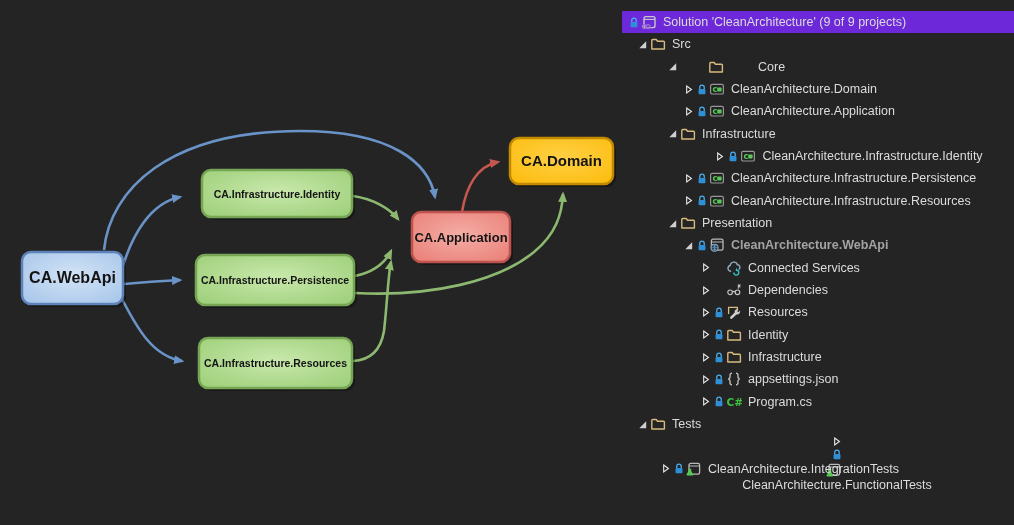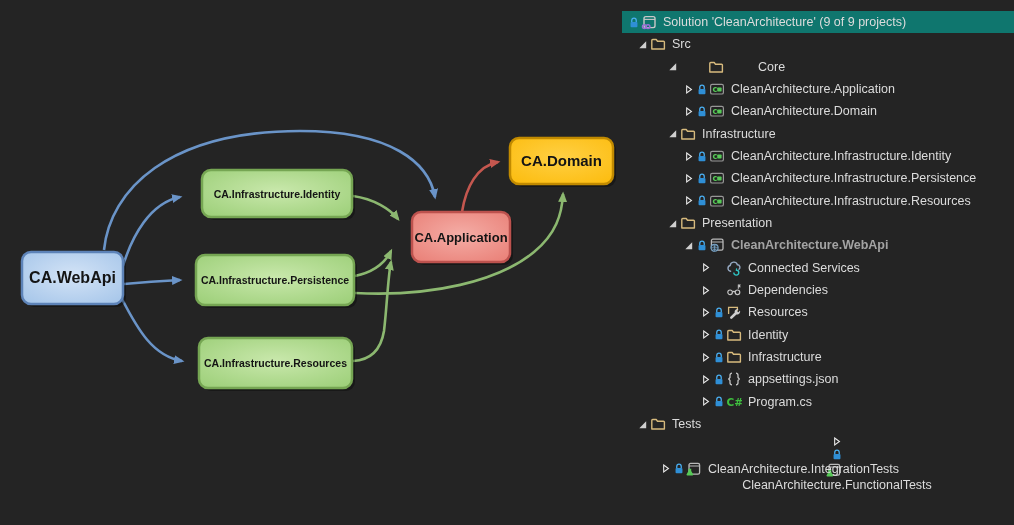--- a/index.html
+++ b/index.html
@@ -8,21 +8,21 @@
     background:#242424;
     font-family:"Liberation Sans", sans-serif;
   }
   #diagram{position:absolute;left:0;top:0;}
   #diagram text{font-family:"Liberation Sans", sans-serif;font-weight:bold;fill:#141414;}
   #explorer{
     position:absolute;left:622px;top:0;width:392px;height:525px;
     padding-top:11px;box-sizing:border-box;
   }
   .xrow{display:flex;align-items:center;height:22.33px;white-space:nowrap;}
-  .xrow.selected{background:#0f766e;}
+  .xrow.selected{background:#6d28d9;}
   .exp{flex:0 0 13px;width:13px;height:12px;display:flex;align-items:center;}
   .lockslot{flex:0 0 13px;width:13px;height:14px;display:flex;align-items:center;}
   .ticon{flex:0 0 17px;width:17px;height:16px;margin-right:5px;display:flex;align-items:center;}
   .tlabel{font-size:12.5px;color:#dcdcdc;}
   .tlabel.bold{font-weight:bold;color:#a3a3a3;}
   #symdefs{position:absolute;width:0;height:0;overflow:hidden;}
 </style>
 </head>
 <body>
 
@@ -222,267 +222,267 @@
       <span class="lockslot">
         <svg width="12" height="13" viewBox="0 0 16 16">
           <use href="#icon-lock"></use>
         </svg>
       </span>
       <span class="ticon">
         <svg width="16" height="16" viewBox="0 0 16 16">
           <use href="#icon-csproj"></use>
         </svg>
       </span>
+      <span class="tlabel">CleanArchitecture.Domain</span>
+    </div>
+    <div class="xrow" style="padding-left: 61px;">
+      <span class="exp">
+        <svg width="11" height="11" viewBox="0 0 12 12">
+          <use href="#tri-closed"></use>
+        </svg>
+      </span>
+      <span class="lockslot">
+        <svg width="12" height="13" viewBox="0 0 16 16">
+          <use href="#icon-lock"></use>
+        </svg>
+      </span>
+      <span class="ticon">
+        <svg width="16" height="16" viewBox="0 0 16 16">
+          <use href="#icon-csproj"></use>
+        </svg>
+      </span>
       <span class="tlabel">CleanArchitecture.Application</span>
     </div>
+    <div class="xrow" style="padding-left: 45px;">
+      <span class="exp">
+        <svg width="11" height="11" viewBox="0 0 12 12">
+          <use href="#tri-open"></use>
+        </svg>
+      </span>
+      <span class="ticon">
+        <svg width="16" height="16" viewBox="0 0 16 16">
+          <use href="#icon-folder"></use>
+        </svg>
+      </span>
+      <span class="tlabel">Infrastructure</span>
+    </div>
+    <div class="xrow" style="padding-left: 61px; justify-content: center;">
+      <span class="exp">
+        <svg width="11" height="11" viewBox="0 0 12 12">
+          <use href="#tri-closed"></use>
+        </svg>
+      </span>
+      <span class="lockslot">
+        <svg width="12" height="13" viewBox="0 0 16 16">
+          <use href="#icon-lock"></use>
+        </svg>
+      </span>
+      <span class="ticon">
+        <svg width="16" height="16" viewBox="0 0 16 16">
+          <use href="#icon-csproj"></use>
+        </svg>
+      </span>
+      <span class="tlabel">CleanArchitecture.Infrastructure.Identity</span>
+    </div>
     <div class="xrow" style="padding-left: 61px;">
       <span class="exp">
         <svg width="11" height="11" viewBox="0 0 12 12">
           <use href="#tri-closed"></use>
         </svg>
       </span>
       <span class="lockslot">
         <svg width="12" height="13" viewBox="0 0 16 16">
           <use href="#icon-lock"></use>
         </svg>
       </span>
       <span class="ticon">
         <svg width="16" height="16" viewBox="0 0 16 16">
           <use href="#icon-csproj"></use>
         </svg>
       </span>
-      <span class="tlabel">CleanArchitecture.Domain</span>
+      <span class="tlabel">CleanArchitecture.Infrastructure.Persistence</span>
+    </div>
+    <div class="xrow" style="padding-left: 61px;">
+      <span class="exp">
+        <svg width="11" height="11" viewBox="0 0 12 12">
+          <use href="#tri-closed"></use>
+        </svg>
+      </span>
+      <span class="lockslot">
+        <svg width="12" height="13" viewBox="0 0 16 16">
+          <use href="#icon-lock"></use>
+        </svg>
+      </span>
+      <span class="ticon">
+        <svg width="16" height="16" viewBox="0 0 16 16">
+          <use href="#icon-csproj"></use>
+        </svg>
+      </span>
+      <span class="tlabel">CleanArchitecture.Infrastructure.Resources</span>
     </div>
     <div class="xrow" style="padding-left: 45px;">
       <span class="exp">
         <svg width="11" height="11" viewBox="0 0 12 12">
           <use href="#tri-open"></use>
         </svg>
       </span>
       <span class="ticon">
         <svg width="16" height="16" viewBox="0 0 16 16">
           <use href="#icon-folder"></use>
         </svg>
       </span>
+      <span class="tlabel">Presentation</span>
+    </div>
+    <div class="xrow" style="padding-left: 61px;">
+      <span class="exp">
+        <svg width="11" height="11" viewBox="0 0 12 12">
+          <use href="#tri-open"></use>
+        </svg>
+      </span>
+      <span class="lockslot">
+        <svg width="12" height="13" viewBox="0 0 16 16">
+          <use href="#icon-lock"></use>
+        </svg>
+      </span>
+      <span class="ticon">
+        <svg width="16" height="16" viewBox="0 0 16 16">
+          <use href="#icon-webproj"></use>
+        </svg>
+      </span>
+      <span class="tlabel bold">CleanArchitecture.WebApi</span>
+    </div>
+    <div class="xrow" style="padding-left: 78px;">
+      <span class="exp">
+        <svg width="11" height="11" viewBox="0 0 12 12">
+          <use href="#tri-closed"></use>
+        </svg>
+      </span>
+      <span class="lockslot"></span>
+      <span class="ticon">
+        <svg width="16" height="16" viewBox="0 0 16 16">
+          <use href="#icon-cloud"></use>
+        </svg>
+      </span>
+      <span class="tlabel">Connected Services</span>
+    </div>
+    <div class="xrow" style="padding-left: 78px;">
+      <span class="exp">
+        <svg width="11" height="11" viewBox="0 0 12 12">
+          <use href="#tri-closed"></use>
+        </svg>
+      </span>
+      <span class="lockslot"></span>
+      <span class="ticon">
+        <svg width="16" height="16" viewBox="0 0 16 16">
+          <use href="#icon-deps"></use>
+        </svg>
+      </span>
+      <span class="tlabel">Dependencies</span>
+    </div>
+    <div class="xrow" style="padding-left: 78px;">
+      <span class="exp">
+        <svg width="11" height="11" viewBox="0 0 12 12">
+          <use href="#tri-closed"></use>
+        </svg>
+      </span>
+      <span class="lockslot">
+        <svg width="12" height="13" viewBox="0 0 16 16">
+          <use href="#icon-lock"></use>
+        </svg>
+      </span>
+      <span class="ticon">
+        <svg width="16" height="16" viewBox="0 0 16 16">
+          <use href="#icon-props"></use>
+        </svg>
+      </span>
+      <span class="tlabel">Resources</span>
+    </div>
+    <div class="xrow" style="padding-left: 78px;">
+      <span class="exp">
+        <svg width="11" height="11" viewBox="0 0 12 12">
+          <use href="#tri-closed"></use>
+        </svg>
+      </span>
+      <span class="lockslot">
+        <svg width="12" height="13" viewBox="0 0 16 16">
+          <use href="#icon-lock"></use>
+        </svg>
+      </span>
+      <span class="ticon">
+        <svg width="16" height="16" viewBox="0 0 16 16">
+          <use href="#icon-folder"></use>
+        </svg>
+      </span>
+      <span class="tlabel">Identity</span>
+    </div>
+    <div class="xrow" style="padding-left: 78px;">
+      <span class="exp">
+        <svg width="11" height="11" viewBox="0 0 12 12">
+          <use href="#tri-closed"></use>
+        </svg>
+      </span>
+      <span class="lockslot">
+        <svg width="12" height="13" viewBox="0 0 16 16">
+          <use href="#icon-lock"></use>
+        </svg>
+      </span>
+      <span class="ticon">
+        <svg width="16" height="16" viewBox="0 0 16 16">
+          <use href="#icon-folder"></use>
+        </svg>
+      </span>
       <span class="tlabel">Infrastructure</span>
     </div>
-    <div class="xrow" style="padding-left: 61px;">
-      <span class="exp">
-        <svg width="11" height="11" viewBox="0 0 12 12">
-          <use href="#tri-closed"></use>
-        </svg>
-      </span>
-      <span class="lockslot">
-        <svg width="12" height="13" viewBox="0 0 16 16">
-          <use href="#icon-lock"></use>
-        </svg>
-      </span>
-      <span class="ticon">
-        <svg width="16" height="16" viewBox="0 0 16 16">
-          <use href="#icon-csproj"></use>
-        </svg>
-      </span>
-      <span class="tlabel">CleanArchitecture.Infrastructure.Identity</span>
-    </div>
-    <div class="xrow" style="padding-left: 61px;">
-      <span class="exp">
-        <svg width="11" height="11" viewBox="0 0 12 12">
-          <use href="#tri-closed"></use>
-        </svg>
-      </span>
-      <span class="lockslot">
-        <svg width="12" height="13" viewBox="0 0 16 16">
-          <use href="#icon-lock"></use>
-        </svg>
-      </span>
-      <span class="ticon">
-        <svg width="16" height="16" viewBox="0 0 16 16">
-          <use href="#icon-csproj"></use>
-        </svg>
-      </span>
-      <span class="tlabel">CleanArchitecture.Infrastructure.Persistence</span>
-    </div>
-    <div class="xrow" style="padding-left: 61px;">
-      <span class="exp">
-        <svg width="11" height="11" viewBox="0 0 12 12">
-          <use href="#tri-closed"></use>
-        </svg>
-      </span>
-      <span class="lockslot">
-        <svg width="12" height="13" viewBox="0 0 16 16">
-          <use href="#icon-lock"></use>
-        </svg>
-      </span>
-      <span class="ticon">
-        <svg width="16" height="16" viewBox="0 0 16 16">
-          <use href="#icon-csproj"></use>
-        </svg>
-      </span>
-      <span class="tlabel">CleanArchitecture.Infrastructure.Resources</span>
-    </div>
-    <div class="xrow" style="padding-left: 45px;">
+    <div class="xrow" style="padding-left: 78px;">
+      <span class="exp">
+        <svg width="11" height="11" viewBox="0 0 12 12">
+          <use href="#tri-closed"></use>
+        </svg>
+      </span>
+      <span class="lockslot">
+        <svg width="12" height="13" viewBox="0 0 16 16">
+          <use href="#icon-lock"></use>
+        </svg>
+      </span>
+      <span class="ticon">
+        <svg width="16" height="16" viewBox="0 0 16 16">
+          <use href="#icon-json"></use>
+        </svg>
+      </span>
+      <span class="tlabel">appsettings.json</span>
+    </div>
+    <div class="xrow" style="padding-left: 78px;">
+      <span class="exp">
+        <svg width="11" height="11" viewBox="0 0 12 12">
+          <use href="#tri-closed"></use>
+        </svg>
+      </span>
+      <span class="lockslot">
+        <svg width="12" height="13" viewBox="0 0 16 16">
+          <use href="#icon-lock"></use>
+        </svg>
+      </span>
+      <span class="ticon">
+        <svg width="16" height="16" viewBox="0 0 16 16">
+          <use href="#icon-cs"></use>
+        </svg>
+      </span>
+      <span class="tlabel">Program.cs</span>
+    </div>
+    <div class="xrow" style="padding-left: 15px;">
       <span class="exp">
         <svg width="11" height="11" viewBox="0 0 12 12">
           <use href="#tri-open"></use>
         </svg>
       </span>
       <span class="ticon">
         <svg width="16" height="16" viewBox="0 0 16 16">
           <use href="#icon-folder"></use>
         </svg>
       </span>
-      <span class="tlabel">Presentation</span>
-    </div>
-    <div class="xrow" style="padding-left: 61px;">
-      <span class="exp">
-        <svg width="11" height="11" viewBox="0 0 12 12">
-          <use href="#tri-open"></use>
-        </svg>
-      </span>
-      <span class="lockslot">
-        <svg width="12" height="13" viewBox="0 0 16 16">
-          <use href="#icon-lock"></use>
-        </svg>
-      </span>
-      <span class="ticon">
-        <svg width="16" height="16" viewBox="0 0 16 16">
-          <use href="#icon-webproj"></use>
-        </svg>
-      </span>
-      <span class="tlabel bold">CleanArchitecture.WebApi</span>
-    </div>
-    <div class="xrow" style="padding-left: 78px;">
-      <span class="exp">
-        <svg width="11" height="11" viewBox="0 0 12 12">
-          <use href="#tri-closed"></use>
-        </svg>
-      </span>
-      <span class="lockslot"></span>
-      <span class="ticon">
-        <svg width="16" height="16" viewBox="0 0 16 16">
-          <use href="#icon-cloud"></use>
-        </svg>
-      </span>
-      <span class="tlabel">Connected Services</span>
-    </div>
-    <div class="xrow" style="padding-left: 78px;">
-      <span class="exp">
-        <svg width="11" height="11" viewBox="0 0 12 12">
-          <use href="#tri-closed"></use>
-        </svg>
-      </span>
-      <span class="lockslot"></span>
-      <span class="ticon">
-        <svg width="16" height="16" viewBox="0 0 16 16">
-          <use href="#icon-deps"></use>
-        </svg>
-      </span>
-      <span class="tlabel">Dependencies</span>
-    </div>
-    <div class="xrow" style="padding-left: 78px;">
-      <span class="exp">
-        <svg width="11" height="11" viewBox="0 0 12 12">
-          <use href="#tri-closed"></use>
-        </svg>
-      </span>
-      <span class="lockslot">
-        <svg width="12" height="13" viewBox="0 0 16 16">
-          <use href="#icon-lock"></use>
-        </svg>
-      </span>
-      <span class="ticon">
-        <svg width="16" height="16" viewBox="0 0 16 16">
-          <use href="#icon-props"></use>
-        </svg>
-      </span>
-      <span class="tlabel">Resources</span>
-    </div>
-    <div class="xrow" style="padding-left: 78px;">
-      <span class="exp">
-        <svg width="11" height="11" viewBox="0 0 12 12">
-          <use href="#tri-closed"></use>
-        </svg>
-      </span>
-      <span class="lockslot">
-        <svg width="12" height="13" viewBox="0 0 16 16">
-          <use href="#icon-lock"></use>
-        </svg>
-      </span>
-      <span class="ticon">
-        <svg width="16" height="16" viewBox="0 0 16 16">
-          <use href="#icon-folder"></use>
-        </svg>
-      </span>
-      <span class="tlabel">Identity</span>
-    </div>
-    <div class="xrow" style="padding-left: 78px;">
-      <span class="exp">
-        <svg width="11" height="11" viewBox="0 0 12 12">
-          <use href="#tri-closed"></use>
-        </svg>
-      </span>
-      <span class="lockslot">
-        <svg width="12" height="13" viewBox="0 0 16 16">
-          <use href="#icon-lock"></use>
-        </svg>
-      </span>
-      <span class="ticon">
-        <svg width="16" height="16" viewBox="0 0 16 16">
-          <use href="#icon-folder"></use>
-        </svg>
-      </span>
-      <span class="tlabel">Infrastructure</span>
-    </div>
-    <div class="xrow" style="padding-left: 78px;">
-      <span class="exp">
-        <svg width="11" height="11" viewBox="0 0 12 12">
-          <use href="#tri-closed"></use>
-        </svg>
-      </span>
-      <span class="lockslot">
-        <svg width="12" height="13" viewBox="0 0 16 16">
-          <use href="#icon-lock"></use>
-        </svg>
-      </span>
-      <span class="ticon">
-        <svg width="16" height="16" viewBox="0 0 16 16">
-          <use href="#icon-json"></use>
-        </svg>
-      </span>
-      <span class="tlabel">appsettings.json</span>
-    </div>
-    <div class="xrow" style="padding-left: 78px;">
-      <span class="exp">
-        <svg width="11" height="11" viewBox="0 0 12 12">
-          <use href="#tri-closed"></use>
-        </svg>
-      </span>
-      <span class="lockslot">
-        <svg width="12" height="13" viewBox="0 0 16 16">
-          <use href="#icon-lock"></use>
-        </svg>
-      </span>
-      <span class="ticon">
-        <svg width="16" height="16" viewBox="0 0 16 16">
-          <use href="#icon-cs"></use>
-        </svg>
-      </span>
-      <span class="tlabel">Program.cs</span>
-    </div>
-    <div class="xrow" style="padding-left: 15px;">
-      <span class="exp">
-        <svg width="11" height="11" viewBox="0 0 12 12">
-          <use href="#tri-open"></use>
-        </svg>
-      </span>
-      <span class="ticon">
-        <svg width="16" height="16" viewBox="0 0 16 16">
-          <use href="#icon-folder"></use>
-        </svg>
-      </span>
       <span class="tlabel">Tests</span>
     </div>
     <div class="xrow" style="padding-left: 38px; flex-direction: column;">
       <span class="exp">
         <svg width="11" height="11" viewBox="0 0 12 12">
           <use href="#tri-closed"></use>
         </svg>
       </span>
       <span class="lockslot">
         <svg width="12" height="13" viewBox="0 0 16 16">

